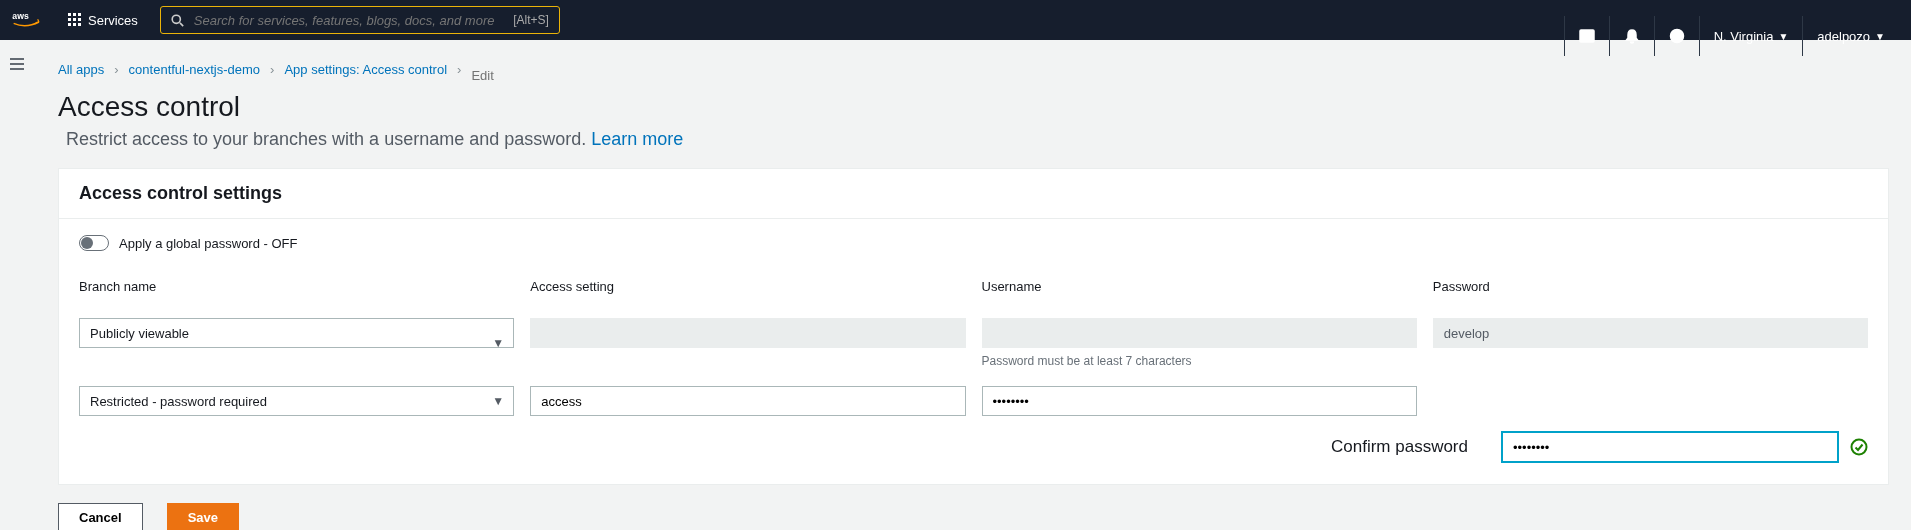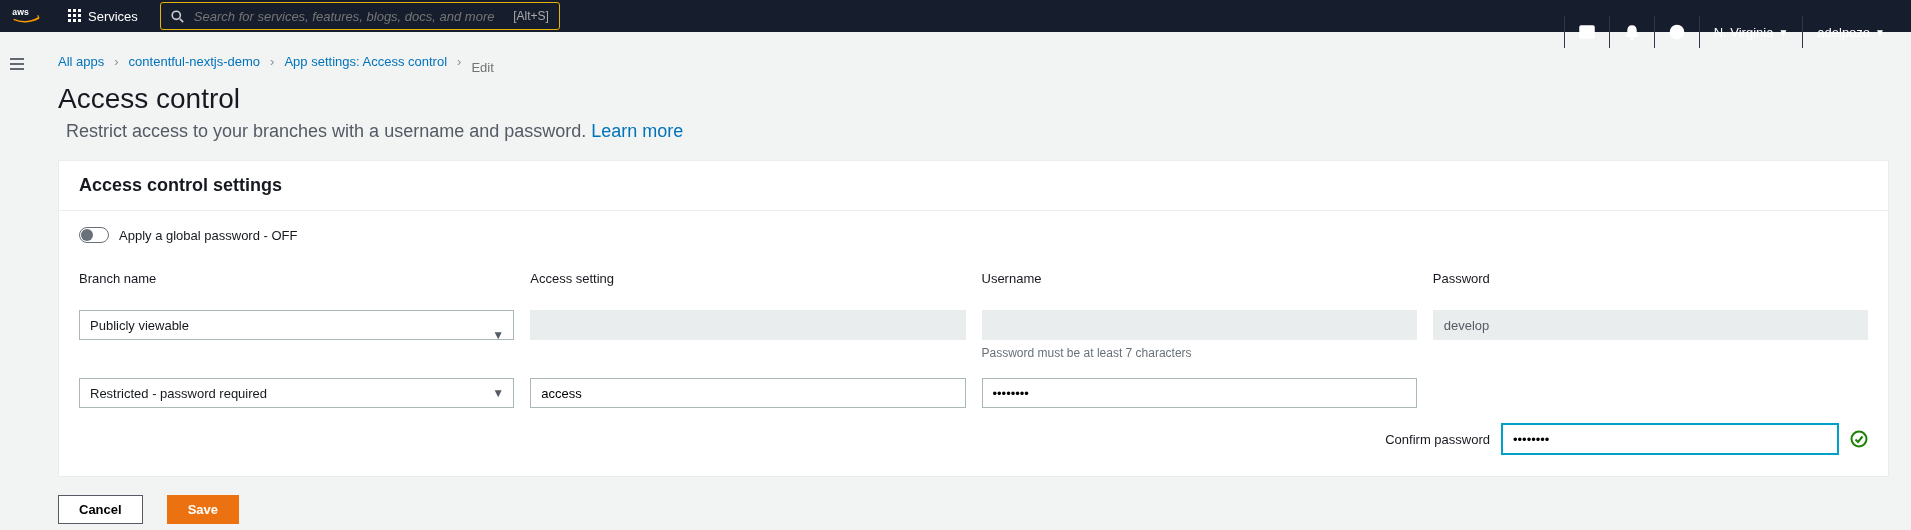--- a/index.html
+++ b/index.html
@@ -1,19 +1,19 @@
 <!DOCTYPE html>
 <html><head>
 <meta charset="utf-8">
 <style>
   * { box-sizing: border-box; margin: 0; padding: 0; }
   body { font-family: "Amazon Ember", "Helvetica Neue", Arial, sans-serif; font-size: 14px; color: #16191f; background: #f2f3f3; }
   
   
-  .topnav { height: 32px; background: #161e2d; color: #fff; display: flex; align-items: center; padding: 0 12px; justify-content: space-between; }
+  .topnav { height: 40px; background: #161e2d; color: #fff; display: flex; align-items: center; padding: 0 12px; justify-content: space-between; }
   .topnav-left { display: flex; align-items: center; gap: 12px; height: 100%; }
   .logo { display: flex; align-items: center; gap: 2px; }
   .logo svg { width: 34px; height: 20px; }
   .services-btn { display: flex; align-items: center; gap: 6px; padding: 0 10px; height: 100%; cursor: pointer; font-size: 13px; }
   .services-btn .grid-icon { width: 14px; height: 14px; }
   .searchbar { display: flex; align-items: center; gap: 10px; border: 1px solid #eab308; border-radius: 3px; padding: 3px 10px; min-width: 400px; height: 28px; }
   .searchbar svg { width: 13px; height: 13px; }
   .searchbar input { background: transparent; border: none; outline: none; color: #ccc; font-style: italic; font-size: 13px; flex: 1; }
   .searchbar .kbd { font-size: 12px; color: #aaa; }
   .topnav-right { display: flex; align-items: flex-start; height: 100%; margin-top: 32px; }
@@ -50,21 +50,21 @@
   .ro-input { background: #eaeded; border: 1px solid #eaeded; padding: 4px 10px; height: 30px; font-size: 13px; color: #545b64; width: 100%; }
   .txt-input { border: 1px solid #aab7b8; padding: 4px 10px; height: 30px; font-size: 13px; width: 100%; outline: none; }
   .txt-input.focused { border-color: #00a1c9; box-shadow: 0 0 0 1px #00a1c9; }
   .txt-input.disabled { background: #eaeded; border-color: #eaeded; }
   .select-wrap { position: relative; }
   .select { border: 1px solid #aab7b8; padding: 4px 28px 4px 10px; height: 30px; font-size: 13px; width: 100%; cursor: pointer; background: #fff; display: flex; align-items: center; }
   .select-wrap .caret { position: absolute; right: 10px; top: 50%; transform: translateY(-50%); font-size: 12px; color: #545b64; pointer-events: none; }
   .hint { font-size: 12px; color: #687078; margin-top: 6px; }
   
   .confirm-row { display: flex; align-items: center; gap: 12px; margin-top: 16px; justify-content: flex-end; }
-  .confirm-row .lbl { font-size: 13px; margin-right: 0; }
+  .confirm-row .lbl { font-size: 17px; margin-right: 22px; }
   .confirm-row .confirm-input { width: 336px; }
   .check-icon { width: 18px; height: 18px; }
   
   .actions { display: flex; justify-content: flex-start; gap: 24px; margin-top: 18px; }
   .btn { padding: 6px 20px; font-size: 13px; border: 1px solid #545b64; background: #fff; cursor: pointer; font-weight: 700; }
   .btn-primary { background: #ec7211; border-color: #ec7211; color: #fff; }
   
   .cell-with-hint { display: flex; flex-direction: column; }
 </style>
 </head>

